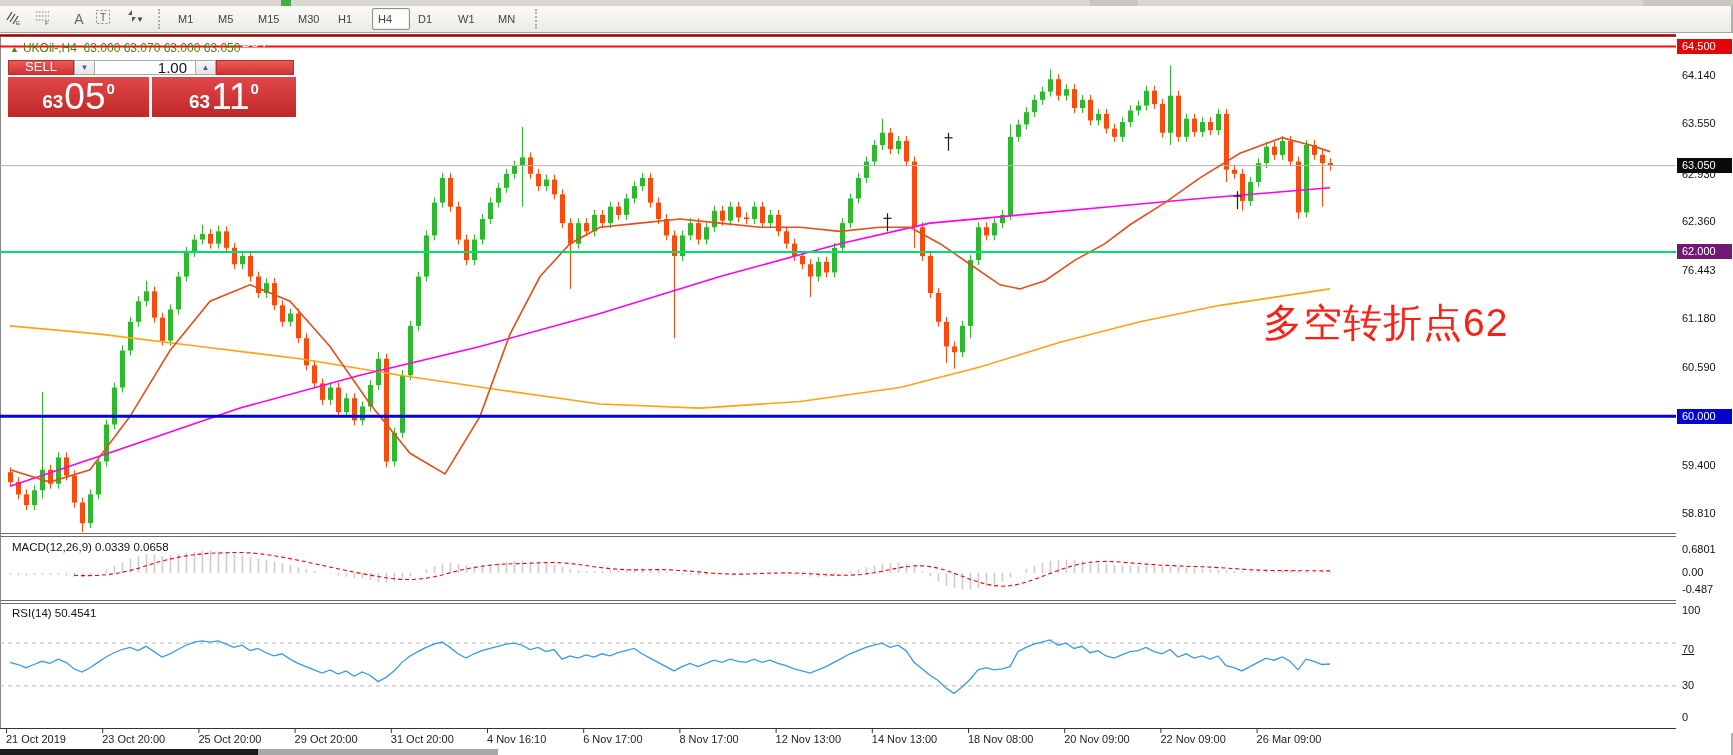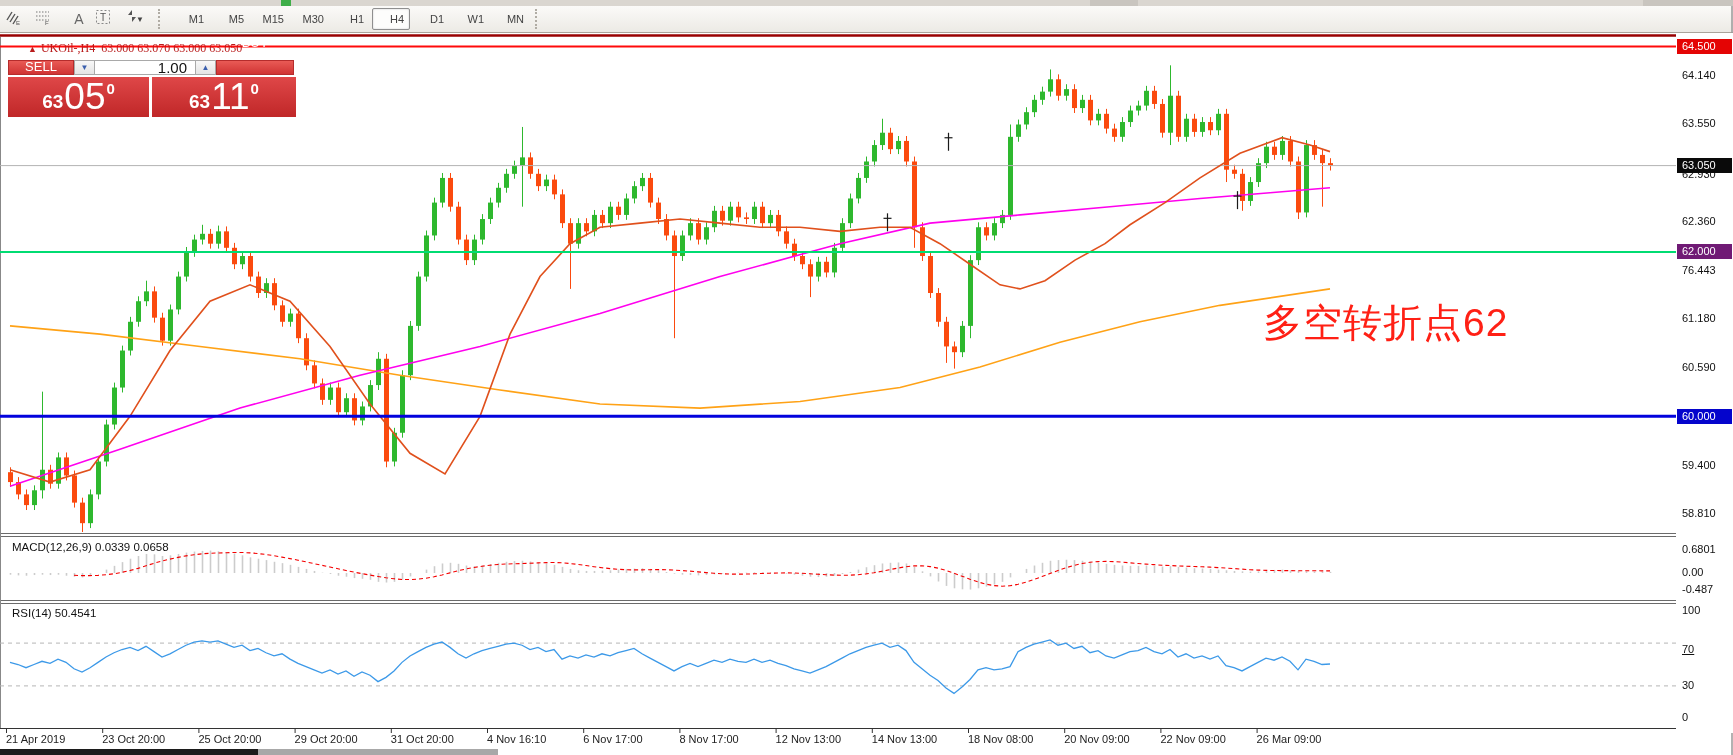--- a/index.html
+++ b/index.html
@@ -9,28 +9,28 @@
   #topstrip{position:absolute;left:0;top:0;width:1733px;height:6px;background:#dad6d0;}
   #topstrip .frag{position:absolute;top:0;height:6px;background:#c9c5bf;}
   #topstrip .frag.green{background:#3fae49;}
   
   #toolbar{position:absolute;left:0;top:6px;width:1733px;height:27px;
            background:linear-gradient(#fbfaf8,#eceae5);border-bottom:1px solid #aaa49b;
            display:flex;align-items:center;padding-left:4px;box-sizing:border-box;}
   .tool-btn{width:30px;height:22px;display:flex;align-items:center;justify-content:center;
             color:#555;font-size:13px;border-radius:2px;position:relative;}
   .tool-sep{width:7px;height:20px;margin:0 4px;border-left:2px dotted #b0aca4;}
-  .tf-btn{min-width:26px;padding:0 5px;height:20px;line-height:20px;text-align:right;
+  .tf-btn{min-width:26px;padding:0 5px;height:20px;line-height:20px;text-align:left;
           font-size:11px;color:#444;margin:6px 1px;border:1px solid transparent;border-radius:2px;}
   .tf-btn.active{background:#fdfdfc;border:1px solid #8f8f8f;box-shadow:inset 0 0 2px #ccc;}
   .caret{font-size:8px;color:#444;margin-left:2px;}
   
   #surface{position:absolute;left:0;top:0;width:1733px;height:755px;}
   
-  #symtitle{position:absolute;left:28px;top:41px;font-size:12px;color:#b91c1c;z-index:5;font-family:Liberation Serif, serif;}
+  #symtitle{position:absolute;left:10px;top:41px;font-size:12px;color:#4d7c0f;z-index:5;}
   #symtitle .tri{font-size:9px;margin-right:4px;}
   
   #trade{position:absolute;left:8px;top:60px;width:288px;z-index:6;font-family:"Liberation Sans",sans-serif;}
   #trade .row1{display:flex;height:15px;}
   .tp-btn{background:linear-gradient(#e95a55,#d03434);color:#fff;font-size:13px;
           display:flex;flex-direction:column;align-items:center;justify-content:center;
           border:1px solid #b52c2c;box-sizing:border-box;cursor:pointer;}
   .tp-btn .ul{width:56%;height:1px;background:rgba(255,255,255,.85);margin-top:2px;}
   #sellbtn{width:66px;}  #buybtn{width:78px;gap:48px;}
   .spin{width:21px;background:linear-gradient(#f8f8f8,#e4e4e4);border:1px solid #a9a9a9;
@@ -735,21 +735,21 @@
       <div class="ax-label" style="top: 571px;">100</div>
       <div class="ax-label" style="top: 610px; text-decoration: underline;">70</div>
       <div class="ax-label" style="top: 645.9px;">30</div>
       <div class="ax-label" style="top: 678px;">0</div>
       <div class="ax-badge" style="top: 5.908px; background: rgb(228, 4, 4);">64.500</div>
       <div class="ax-badge" style="top: 125.098px; background: rgb(10, 10, 10);">63.050</div>
       <div class="ax-badge" style="top: 211.408px; background: #701a75;">62.000</div>
       <div class="ax-badge" style="top: 375.808px; background: rgb(4, 4, 204);">60.000</div>
     </div>
   <div id="timeaxis">
-      <div class="t-label" style="left: 6px;">21 Apr 2019</div>
+      <div class="t-label" style="left: 6px;">21 Oct 2019</div>
       <div class="t-label" style="left: 102.2px;">23 Oct 20:00</div>
       <div class="t-label" style="left: 198.4px;">25 Oct 20:00</div>
       <div class="t-label" style="left: 294.6px;">29 Oct 20:00</div>
       <div class="t-label" style="left: 390.8px;">31 Oct 20:00</div>
       <div class="t-label" style="left: 487px;">4 Nov 16:10</div>
       <div class="t-label" style="left: 583.2px;">6 Nov 17:00</div>
       <div class="t-label" style="left: 679.4px;">8 Nov 17:00</div>
       <div class="t-label" style="left: 775.6px;">12 Nov 13:00</div>
       <div class="t-label" style="left: 871.8px;">14 Nov 13:00</div>
       <div class="t-label" style="left: 968px;">18 Nov 08:00</div>

